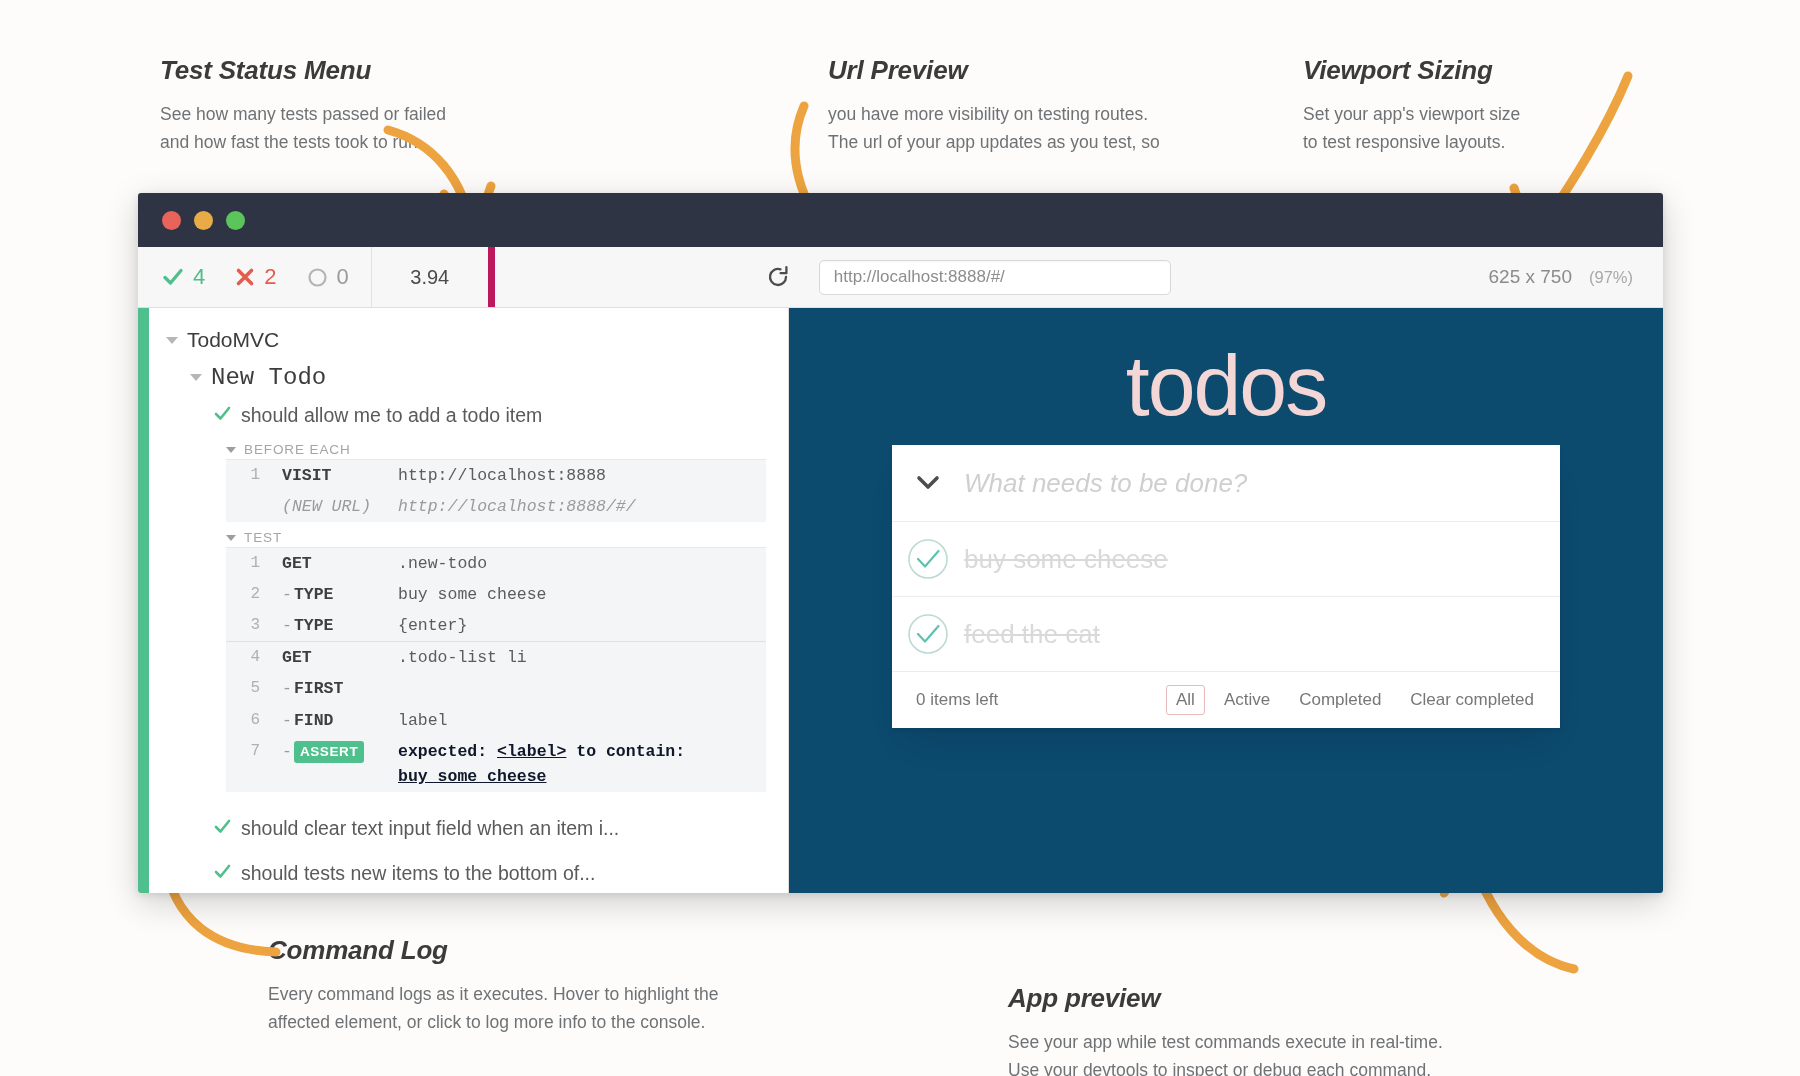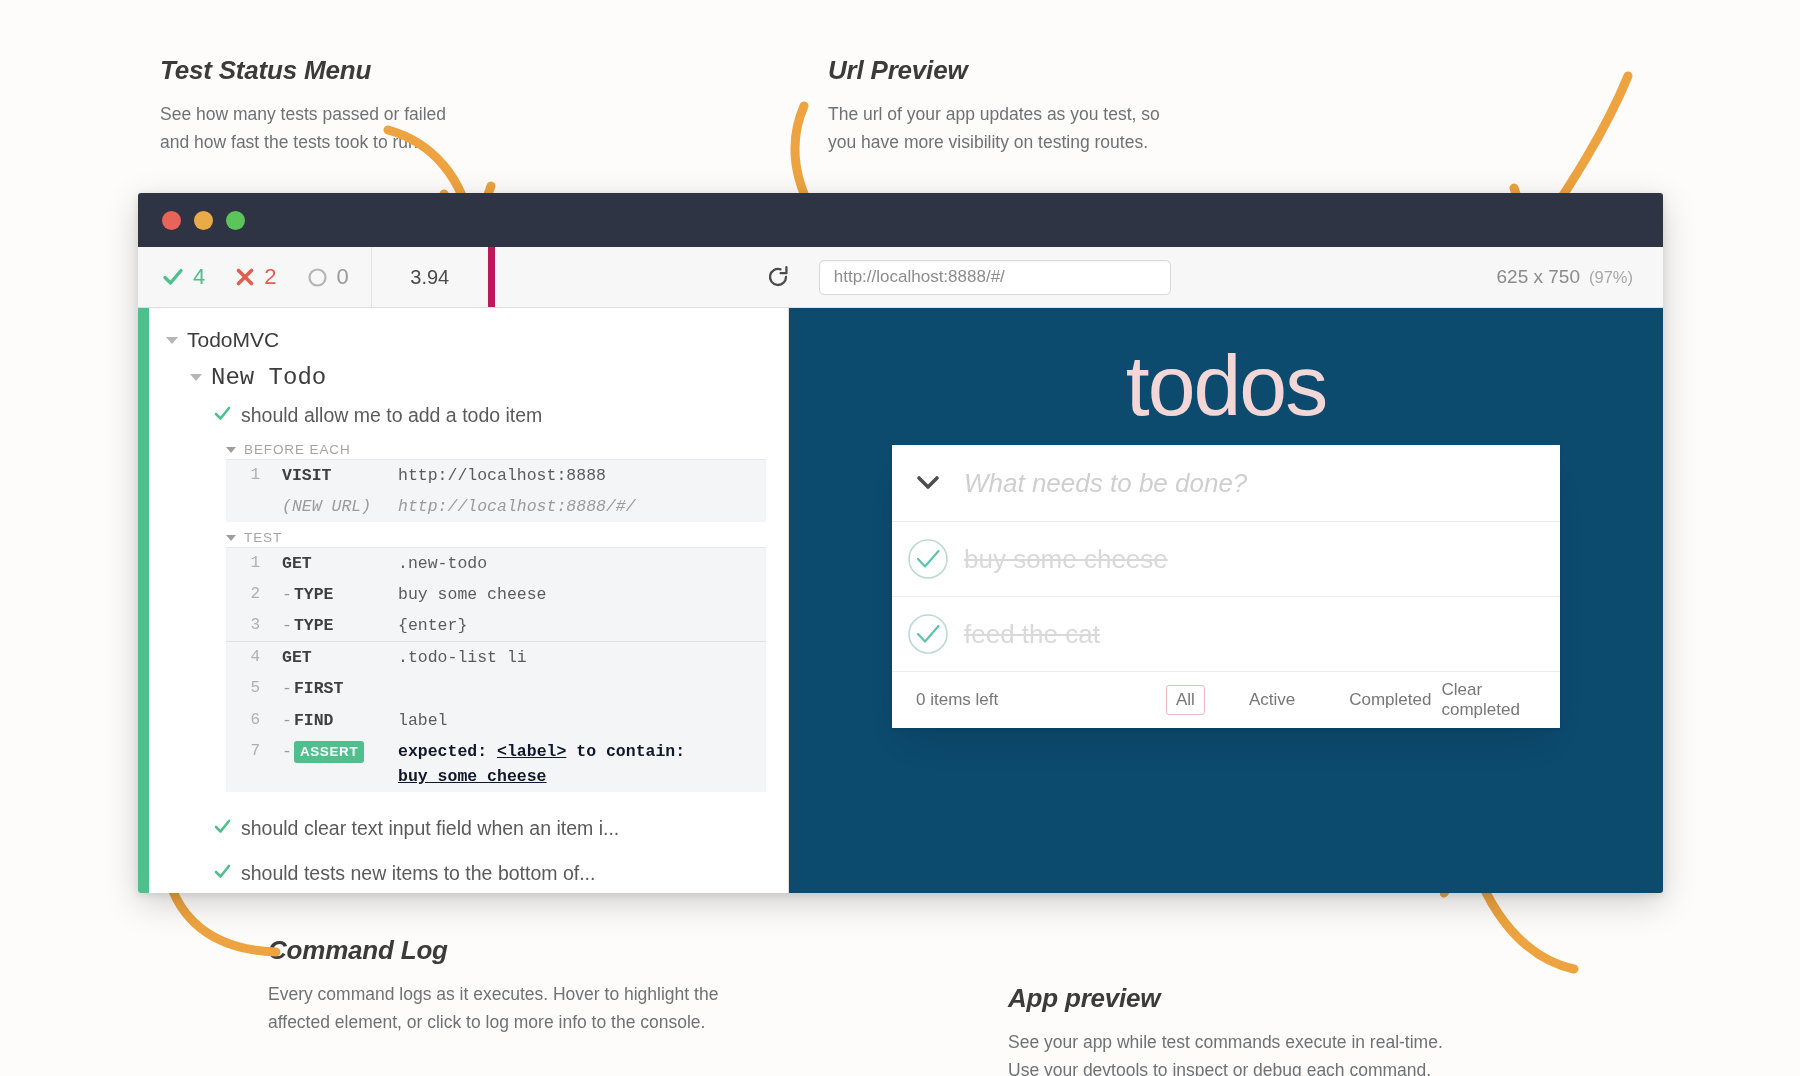--- a/index.html
+++ b/index.html
@@ -65,21 +65,21 @@
   .urlwrap{flex:1;display:flex;align-items:center;padding:0 18px;}
   .urlbar{
     width:322px;height:33px;border:1px solid #d8d8d8;border-radius:5px;background:#fff;
     display:flex;align-items:center;padding:0 14px;
     font-size:17px;color:#8d8d8d;
     box-shadow:inset 0 1px 2px rgba(0,0,0,0.04);
   }
   .viewport-size{
     display:flex;align-items:center;padding-right:30px;gap:9px;font-size:19px;color:#8b8b8b;
   }
-  .viewport-size .pct{font-size:16.5px;color:#a8a8a8;}
+  .viewport-size .pct{font-size:16.5px;color:#a8a8a8;margin-left:8px;}
 
   .body-split{display:flex;height:586px;}
 
   
   .log{
     width:650px;position:relative;background:#fff;
     border-right:1px solid #dcdcdc;
     overflow:hidden;
   }
   .runner-strip{position:absolute;left:0;top:0;bottom:0;width:11px;background:#4fc08d;}
@@ -152,42 +152,47 @@
   }
   .todo-check svg{display:block;}
   .todo-label{
     font-size:26px;color:#d9d9d9;text-decoration:line-through;font-weight:300;
   }
   .todo-footer{
     display:flex;align-items:center;height:56px;padding:0 20px;
     font-size:17px;color:#777;
   }
   .todo-count{flex:0 0 250px;padding-left:4px;}
-  .filters{display:flex;gap:34px;align-items:center;text-align:center;}
+  .filters{display:flex;gap:9px;align-items:center;text-align:center;}
   .filters .f{padding:4px 9px;border:1px solid transparent;border-radius:3px;}
   .filters .f.sel{border:1px solid #e7bcbc;}
   .clear-completed{margin-left:auto;padding-right:6px;}
 </style>
 </head>
 <body>
 
 <div class="canvas">
 
   <div class="callout" style="left:160px;top:55px;">
     <div class="c-title">Test Status Menu</div>
     <div class="c-line">See how many tests passed or failed</div>
     <div class="c-line">and how fast the tests took to run.</div>
   </div>
 
   <div class="callout" style="left:828px;top:55px;">
     <div class="c-title">Url Preview</div>
+    <div class="c-line">you have more visibility on testing routes.</div>
     <div class="c-line">The url of your app updates as you test, so</div>
-    <div class="c-line">you have more visibility on testing routes.</div>
-  </div>
-
+  </div>
+
+  <div class="callout" style="left:1303px;top:55px;">
+    <div class="c-title">Viewport Sizing</div>
+    <div class="c-line">Set your app's viewport size</div>
+    <div class="c-line">to test responsive layouts.</div>
+  </div>
 
   <div class="callout" style="left:268px;top:935px;">
     <div class="c-title">Command Log</div>
     <div class="c-line">Every command logs as it executes. Hover to highlight the</div>
     <div class="c-line">affected element, or click to log more info to the console.</div>
   </div>
 
   <div class="callout" style="left:1008px;top:983px;">
     <div class="c-title">App preview</div>
     <div class="c-line">See your app while test commands execute in real-time.</div>

